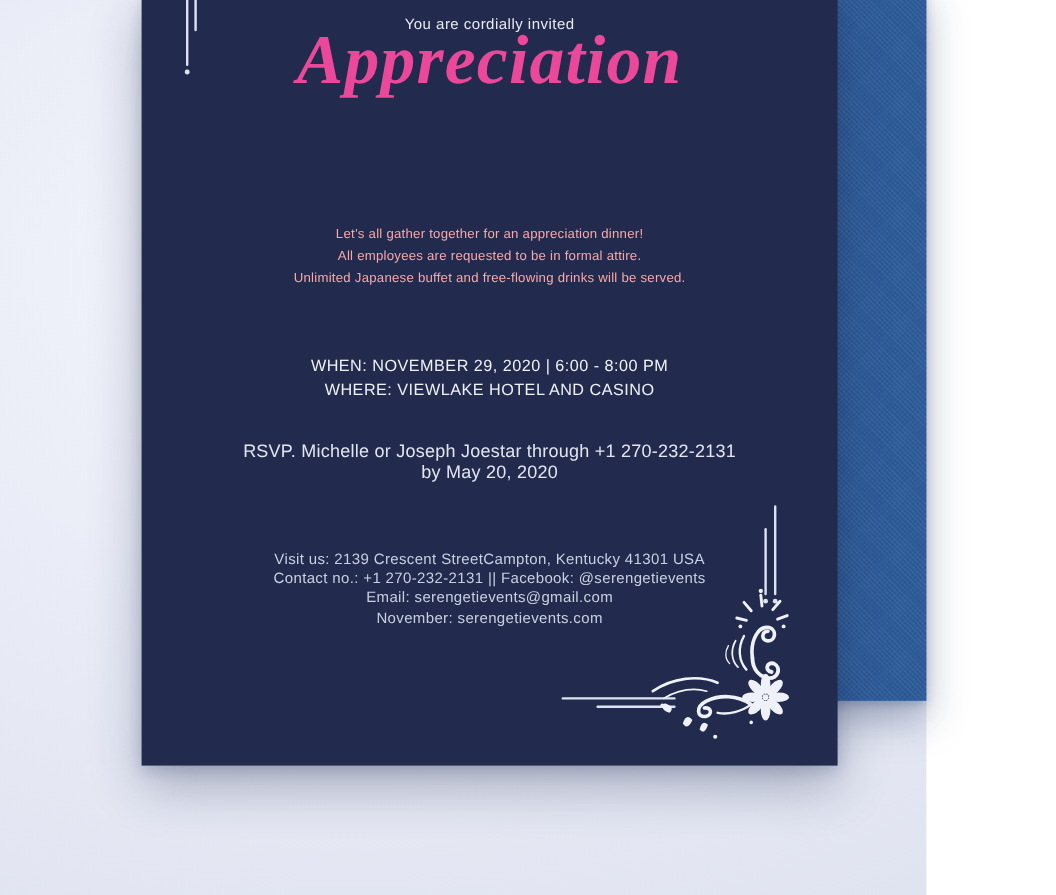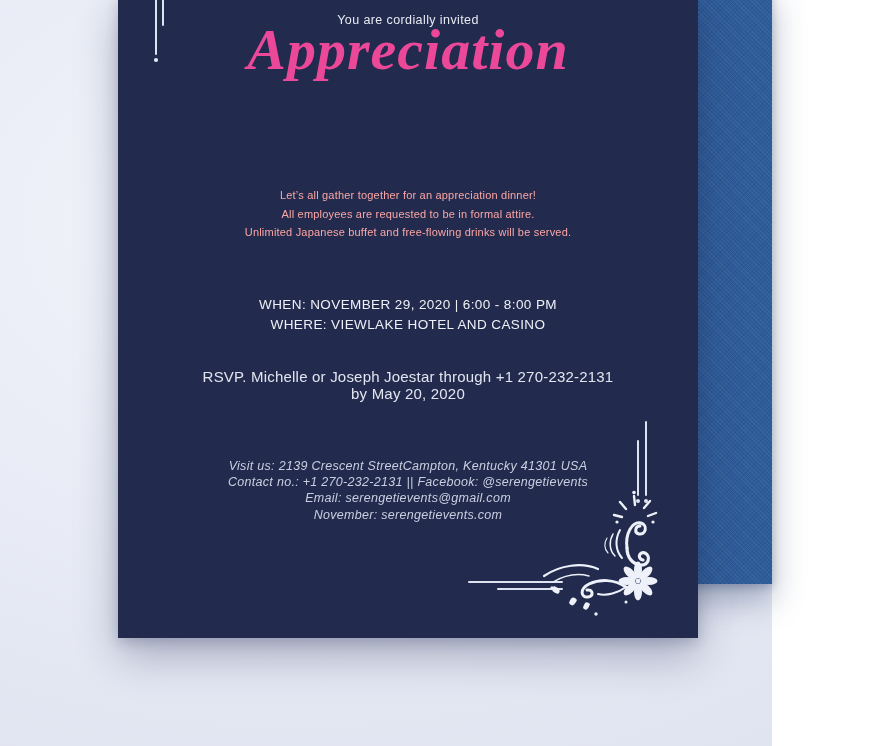--- a/index.html
+++ b/index.html
@@ -36,21 +36,21 @@
     font-size:58px;line-height:55px;color:#ec4899;letter-spacing:1px;}
   .title span{display:block;}
 
   .intro{top:190px;font-size:11px;line-height:18.5px;color:#fca5a5;letter-spacing:.2px;}
 
   .when-where{top:299px;font-size:13.5px;line-height:19.5px;font-weight:400;
     color:#eef0f6;letter-spacing:.4px;}
 
   .rsvp{top:373px;font-size:15px;line-height:16.5px;color:#e2e5ef;letter-spacing:.2px;}
 
-  .contact{top:462px;font-style:italic;font-size:12.5px;line-height:16.2px;
+  .contact{top:462px;font-size:12.5px;line-height:16.2px;
     color:#c9cfe0;letter-spacing:.3px;}
 
   
   .vline,.hline{position:absolute;background:#dde3f0;border-radius:2px;}
   .tl-line-a{left:37px;top:0;width:2.4px;height:59px;}
   .tl-line-b{left:44px;top:0;width:1.6px;height:30px;}
   .tl-dot{position:absolute;left:36px;top:62px;width:3.5px;height:3.5px;border-radius:50%;background:#dde3f0;}
   .br-line-a{left:519px;top:444px;width:2px;height:56px;}
   .br-line-b{left:527px;top:425px;width:2px;height:75px;}
   .br-dot-a{position:absolute;left:518px;top:503px;width:4px;height:4px;border-radius:50%;background:#dde3f0;}

